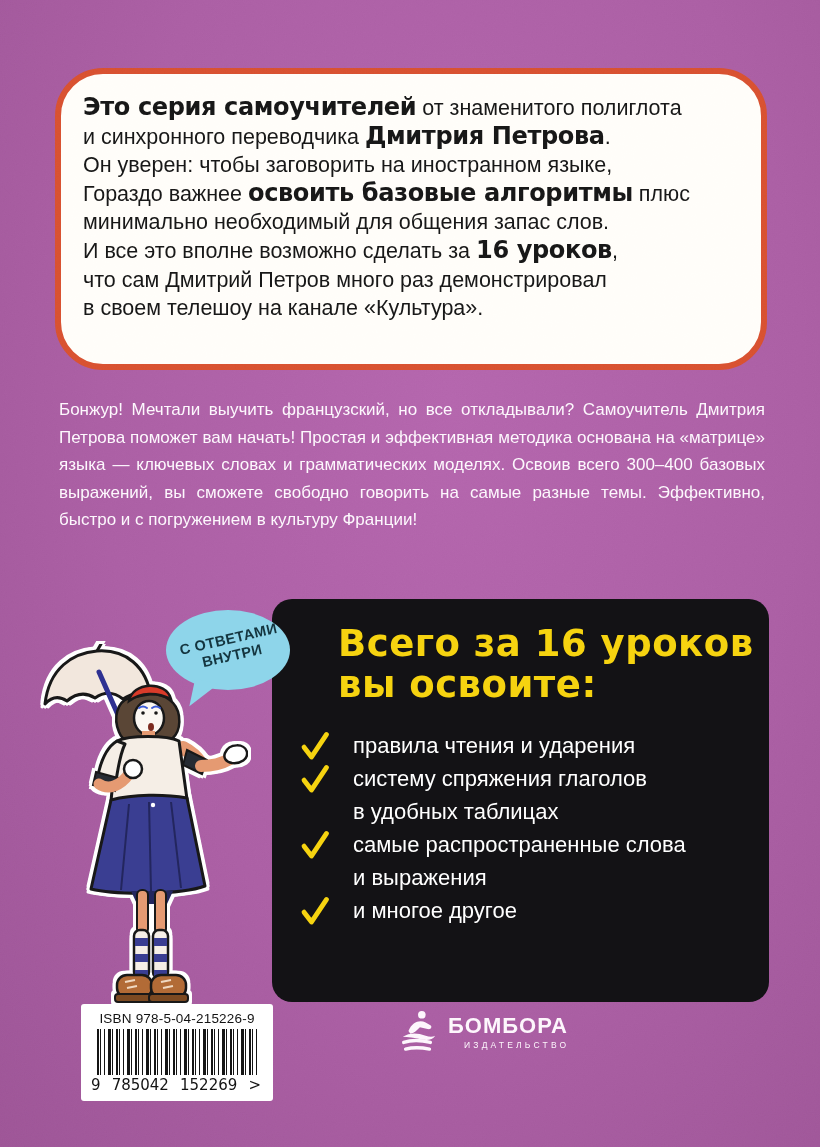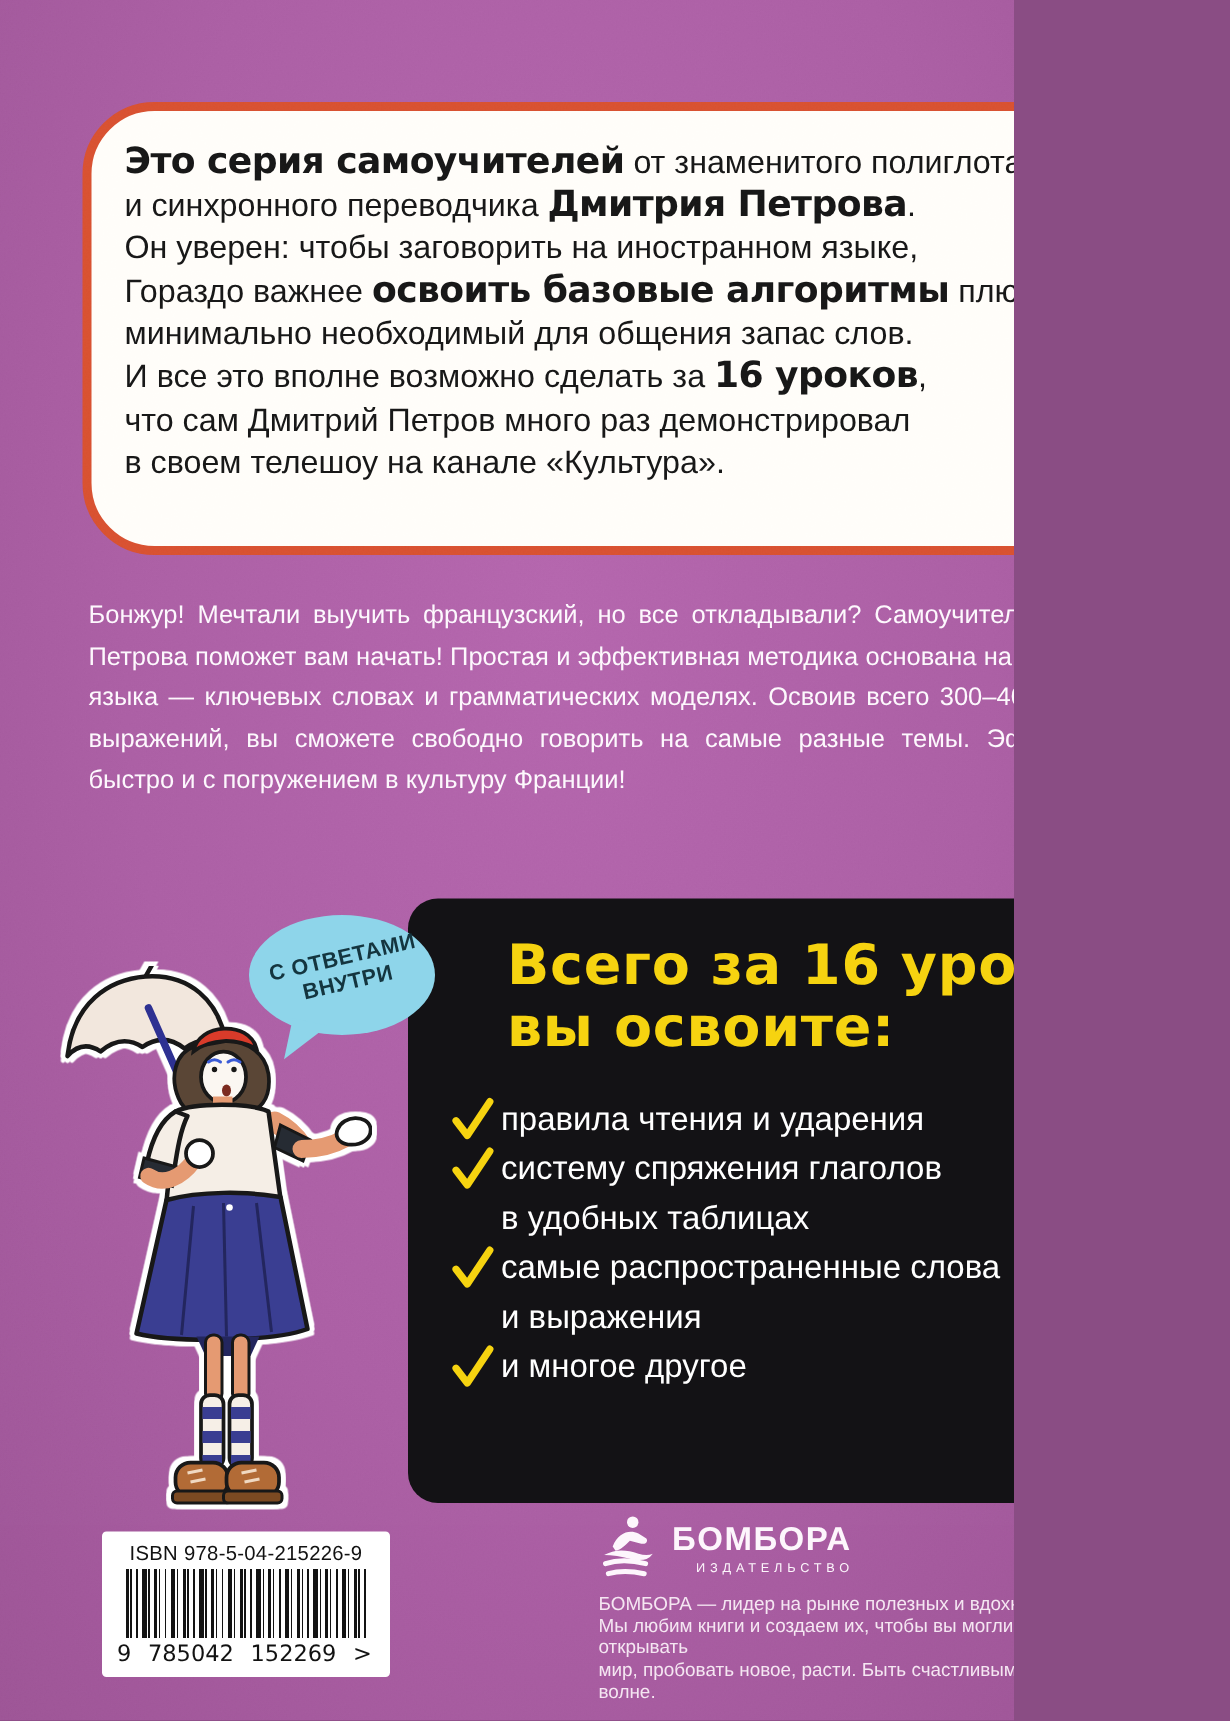--- a/index.html
+++ b/index.html
@@ -1,17 +1,17 @@
 <!DOCTYPE html>
 <html style="--bg: #ab5ea4; --bg-light: #b465ad; --border-orange: #d8502f; --yellow: #f6d310; --bubble: #8ed5ea;"><head>
 <meta charset="utf-8">
 <style>
   html,body{margin:0;padding:0;background:#8a4d84;}
   .page{
-    position:relative;width:676px;height:1147px;overflow:hidden;
+    position:relative;width:820px;height:1147px;overflow:hidden;
     font-family:"Liberation Sans",sans-serif;
     background:radial-gradient(ellipse at 55% 35%, var(--bg-light,#b465ad) 0%, var(--bg,#ab5ea4) 55%, #9d5496 100%);
   }
   .noise{position:absolute;inset:0;width:100%;height:100%;pointer-events:none;opacity:.55;}
 
   
   .intro-box{
     position:absolute;left:55px;top:68px;width:712px;height:302px;box-sizing:border-box;
     background:#fffdf9;border:6px solid var(--border-orange,#d8502f);border-radius:48px;
     padding:20px 18px 0 22px;color:#151515;
@@ -28,21 +28,21 @@
   
   .features-box{
     position:absolute;left:272px;top:599px;width:497px;height:403px;
     background:#131215;border-radius:20px;z-index:1;
   }
   .features-title{
     margin:24px 0 0 66px;font-family:"DejaVu Sans",sans-serif;font-weight:800;
     font-size:37px;line-height:41px;color:var(--yellow,#f6d310);white-space:pre-line;letter-spacing:.5px;
   }
   .features-list{margin:24px 0 0 28px;}
-  .feat-row{display:flex;align-items:flex-start;gap:4px;}
+  .feat-row{display:flex;align-items:flex-start;gap:23px;}
   .check{width:30px;height:30px;flex:none;margin-top:2px;}
   .feat-text{font-size:22px;line-height:33px;color:#ffffff;white-space:pre-line;}
 
   
   .bubble{
     position:absolute;left:166px;top:610px;width:124px;height:80px;z-index:3;
     background:var(--bubble,#8ed5ea);border-radius:50%;
   }
   .bubble:after{
     content:"";position:absolute;left:26px;bottom:-19px;width:0;height:0;
@@ -56,22 +56,22 @@
   }
 
   
   .mime{
     position:absolute;left:33px;top:644px;width:215px;height:368px;z-index:2;
     filter:drop-shadow(3px 0 0 #fff) drop-shadow(-3px 0 0 #fff) drop-shadow(0 3px 0 #fff) drop-shadow(0 -3px 0 #fff);
   }
 
   
   .barcode{
-    position:absolute;left:68px;top:1004px;width:192px;height:97px;box-sizing:border-box;
-    background:#ffffff;border-radius:3px;padding-top:7px;margin-top:17px;
+    position:absolute;left:81px;top:1004px;width:192px;height:97px;box-sizing:border-box;
+    background:#ffffff;border-radius:3px;padding-top:7px;
   }
   .isbn{font-size:13.5px;text-align:center;color:#101010;letter-spacing:.2px;}
   .bars{
     height:46px;margin:3px 14px 0 16px;
     background:repeating-linear-gradient(90deg,
       #111 0 2px,#fff 2px 3px,#111 3px 4px,#fff 4px 7px,
       #111 7px 8px,#fff 8px 11px,#111 11px 14px,#fff 14px 15px,
       #111 15px 16px,#fff 16px 19px);
   }
   .digits{display:flex;justify-content:space-between;align-items:center;
@@ -229,23 +229,20 @@
       <path d="M10,22 C14,12 22,10 28,13 L33,16 C35,17 34,21 30,20 L22,18 C18,22 16,24 12,25 Z" fill="#fdf6fc"></path>
       <path d="M4,28 q10,-6 24,-1 q6,2 10,0 q-4,6 -14,4 q-12,-3 -20,-3 Z" fill="#fdf6fc"></path>
       <path d="M5,34 q12,-4 28,0" stroke="#fdf6fc" stroke-width="3.5" fill="none" stroke-linecap="round"></path>
       <path d="M7,41 q11,-3 25,0" stroke="#fdf6fc" stroke-width="3.5" fill="none" stroke-linecap="round"></path>
     </svg>
     <div>
       <div class="publisher-name">БОМБОРА</div>
       <div class="publisher-subtitle">ИЗДАТЕЛЬСТВО</div>
     </div>
   </div>
-  <div class="publisher-about">БОМБОРА — лидер на рынке полезных и вдохновляющих книг.
-Мы любим книги и создаем их, чтобы вы могли творить, открывать
-мир, пробовать новое, расти. Быть счастливыми. Быть на волне.</div>
 
   <svg class="noise" aria-hidden="true">
     <filter id="nz">
         <feTurbulence type="fractalNoise" baseFrequency="0.9" numOctaves="2"></feTurbulence>
       <feColorMatrix type="matrix" values="0 0 0 0 1  0 0 0 0 1  0 0 0 0 1  0 0 0 0.05 0"></feColorMatrix>
       </filter>
     <rect width="100%" height="100%" filter="url(#nz)"></rect>
   </svg>
 </div>
 

